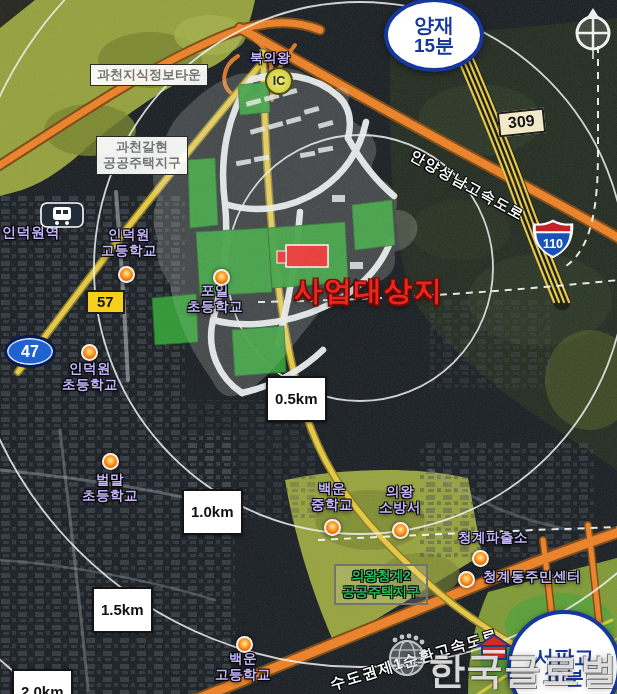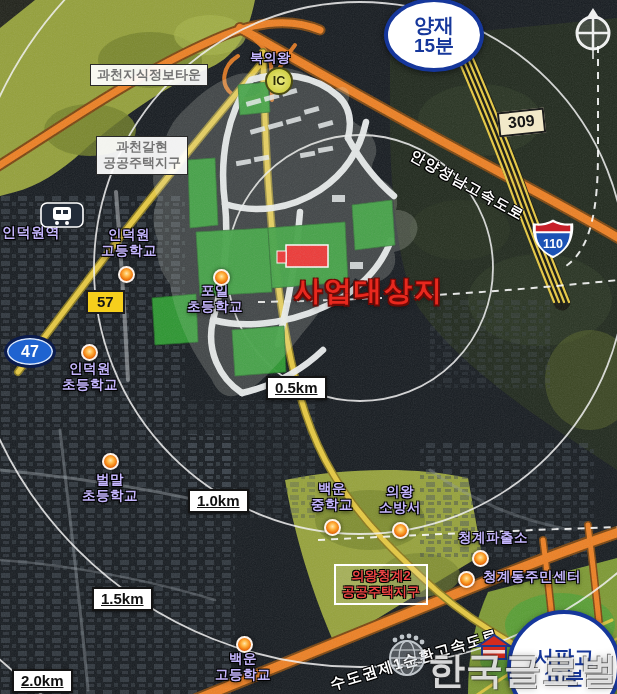--- a/index.html
+++ b/index.html
@@ -10,25 +10,25 @@
     letter-spacing:.5px;text-align:center;white-space:pre-line;
     text-shadow:-1px -1px 0 #000,1px -1px 0 #000,-1px 1px 0 #000,1px 1px 0 #000,0 2px 4px rgba(0,0,0,.75);}
   .single{white-space:nowrap;}
   
   .dot{position:absolute;width:13px;height:13px;border-radius:50%;z-index:11;
     background:radial-gradient(circle at 50% 42%,#ffe6ad 0%,#ffb541 30%,#f07b12 60%,#c84a00 85%,#8a2d00 100%);
     border:2px solid rgba(255,255,255,.92);box-shadow:0 0 4px rgba(0,0,0,.6);}
   .place{position:absolute;z-index:12;}
   
   .kmbox{position:absolute;z-index:14;background:#fff;border:2px solid #141414;color:#111;
-    font-weight:700;font-size:15px;padding:1px 7px;line-height:1.2;box-shadow:0 1px 3px rgba(0,0,0,.5);text-decoration:underline;}
+    font-weight:700;font-size:15px;padding:12px 7px;line-height:1.2;box-shadow:0 1px 3px rgba(0,0,0,.5);}
   
   .district{position:absolute;z-index:13;background:rgba(255,255,255,.93);border:1.5px solid #2a2a2a;
     color:#737373;font-weight:700;font-size:13px;line-height:1.25;padding:2px 6px;text-align:center;white-space:pre-line;}
-  .district.ghost{background:rgba(255,255,255,.14);border:2px solid #ffffff;color:#ef4444;
+  .district.ghost{background:rgba(255,255,255,.14);border:2px solid #737373;color:#22c55e;
     text-shadow:-1px -1px 0 #000,1px -1px 0 #000,-1px 1px 0 #000,1px 1px 0 #000;}
   
   .badge309{position:absolute;z-index:13;background:#f2e9c9;border:2px solid #1d1d1d;color:#161616;
     font-weight:700;font-size:16px;padding:0 8px;line-height:1.3;transform:rotate(-6deg);}
   .badge57{position:absolute;z-index:13;background:#f6cf1c;border:2px solid #1d1d1d;color:#161616;
     font-weight:700;font-size:15px;padding:0 9px;line-height:1.35;}
   .badge47{position:absolute;z-index:13;width:46px;height:27px;border-radius:50%;background:#1f63d0;
     border:3px solid #0b1b4d;box-shadow:inset 0 0 0 1.5px rgba(255,255,255,.85);color:#fff;font-weight:700;
     font-size:16px;display:flex;align-items:center;justify-content:center;}
   .ic-circle{position:absolute;z-index:13;width:24px;height:24px;border-radius:50%;
@@ -328,19 +328,19 @@
     <div class="mlabel single" style="position:static;">청계동주민센터</div>
     <span class="dot" style="left:-19px;top:2px;"></span>
   </div>
   <div class="place" style="left:200px;top:651px;width:86px;">
     <div class="mlabel" style="position:static;">백운
 고등학교</div>
     <span class="dot" style="left:36px;top:-15px;"></span>
   </div>
 
   <div class="kmbox" style="left:266px;top:376px;">0.5km</div>
-  <div class="kmbox" style="left:182px;top:489px;margin-left:6px;">1.0km</div>
+  <div class="kmbox" style="left:182px;top:489px;">1.0km</div>
   <div class="kmbox" style="left:92px;top:587px;">1.5km</div>
   <div class="kmbox" style="left:12px;top:669px;">2.0km</div>
 
   <div class="wm-text">한국글로벌뉴스</div>
 
 </div>
 
 </body></html>

